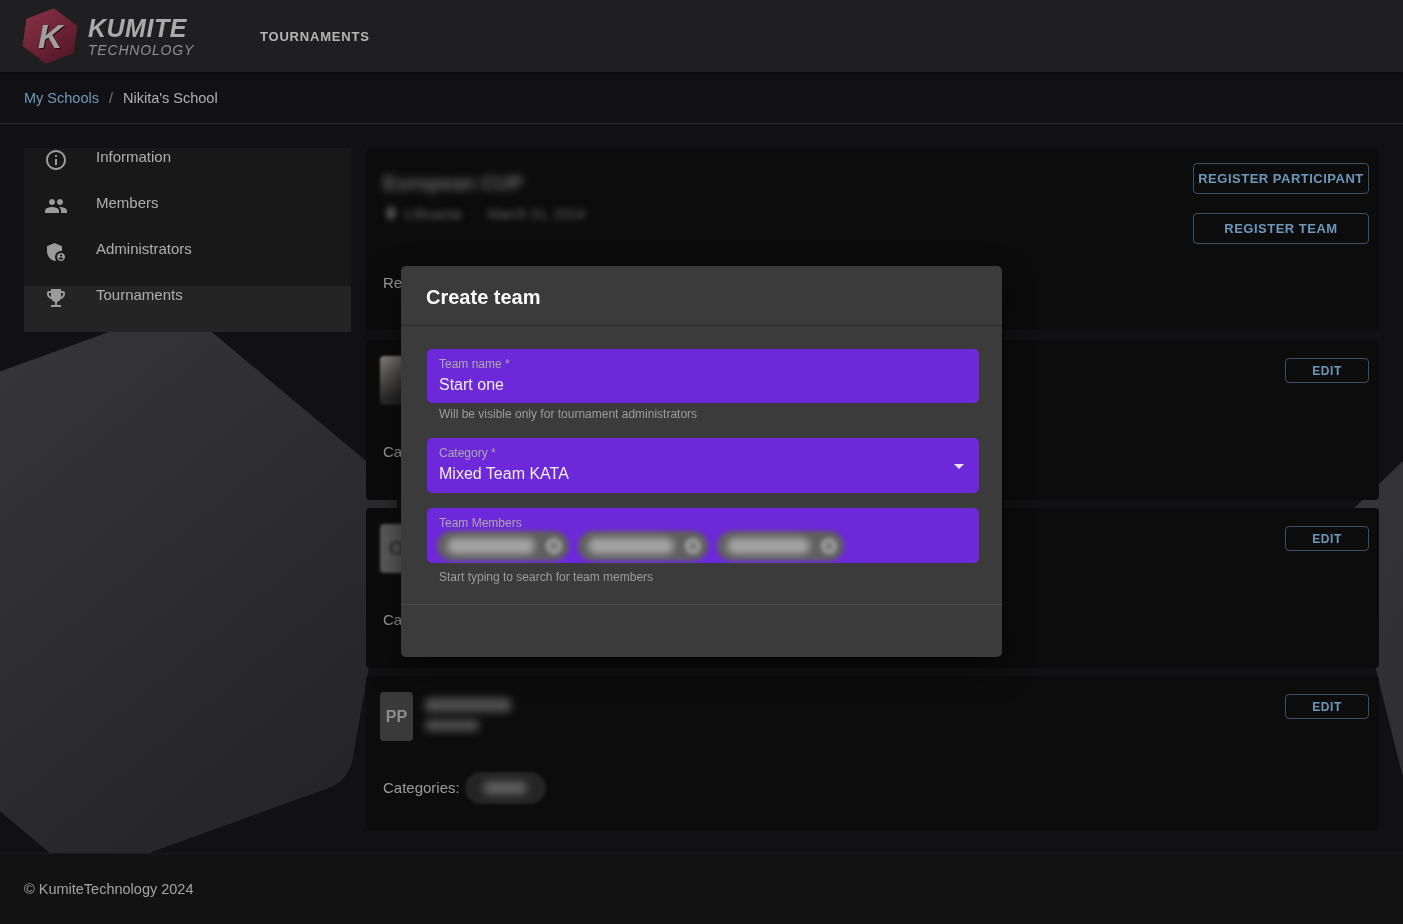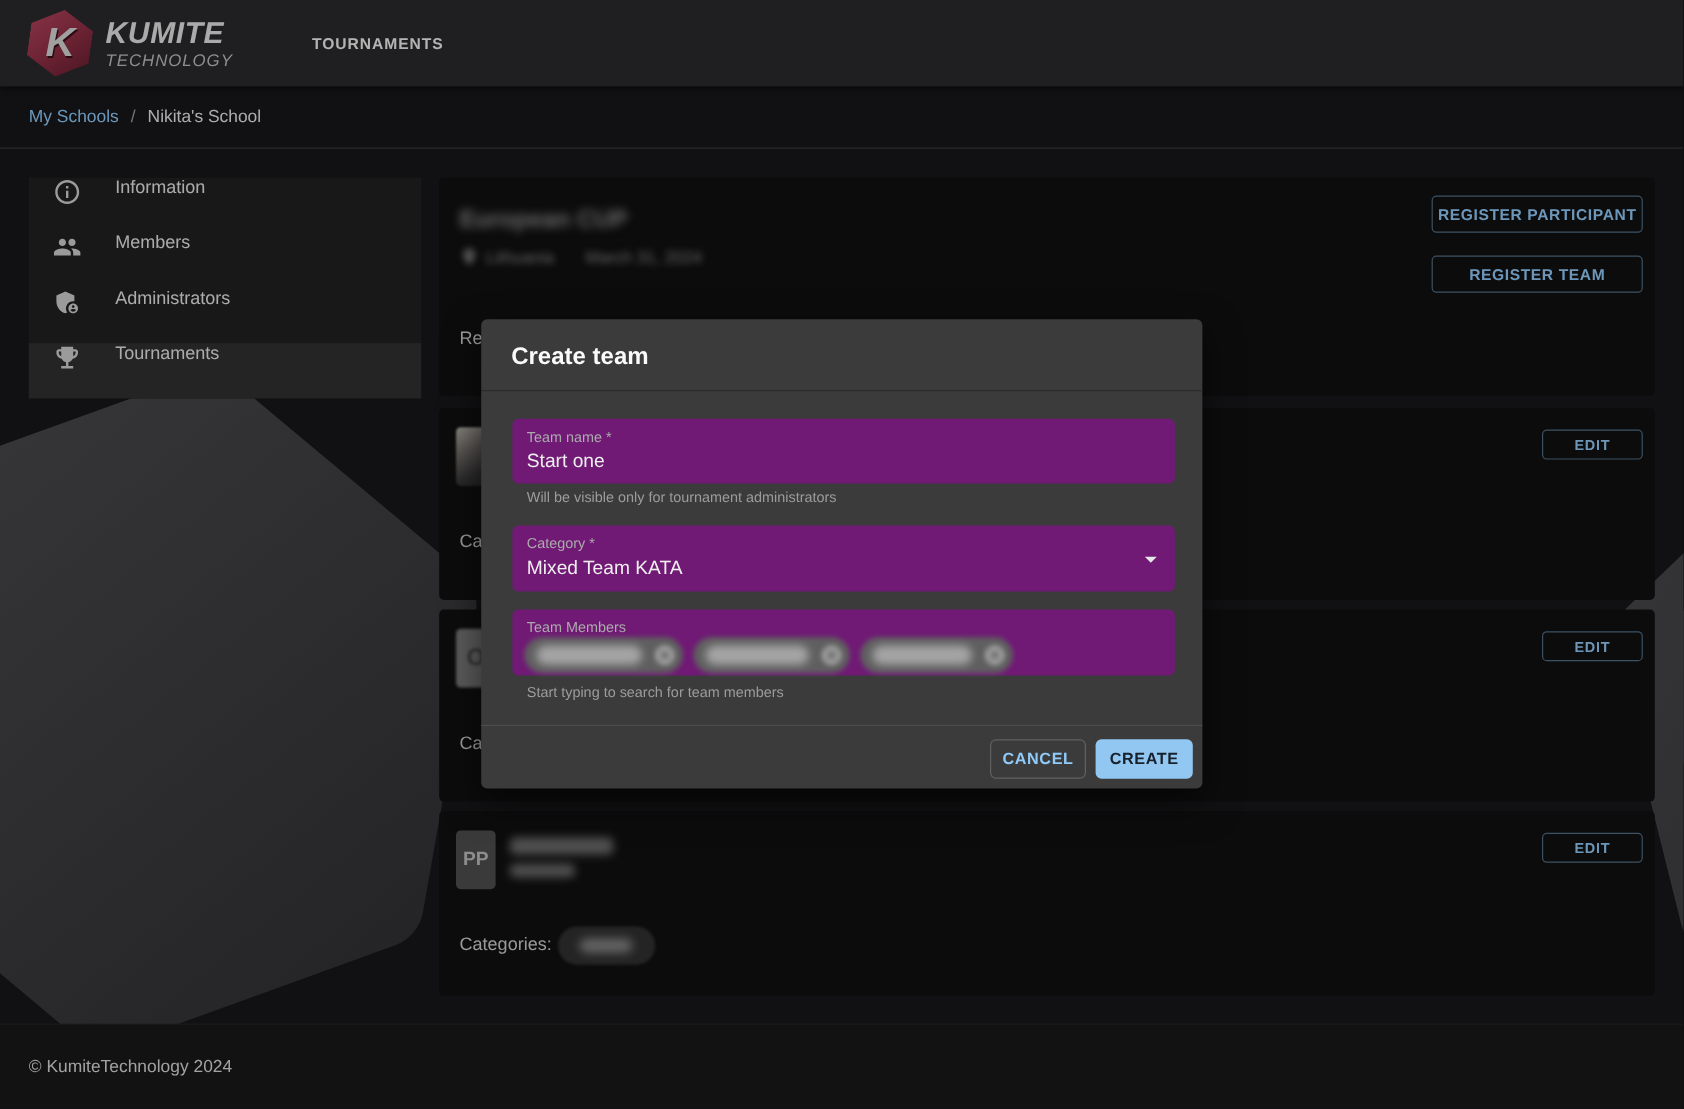--- a/index.html
+++ b/index.html
@@ -89,21 +89,21 @@
     display:flex; align-items:center; padding:0 24px; }
   .footer span { font-size:14.5px; color:#d9d9d9; }
 
   
   .backdrop { position:absolute; z-index:10; inset:0; background:rgba(0,0,0,.25); }
   .modal { position:absolute; z-index:11; left:401px; top:266px; width:601px; height:391px;
     background:#3b3b3c; border-radius:5px; box-shadow:0 12px 30px rgba(0,0,0,.55); }
   .m-title { position:absolute; left:25px; top:20px; font-size:20px; font-weight:600; color:#fafafa; }
   .m-divider-top { position:absolute; left:0; top:59px; width:100%; height:1px; background:#2c2c2c; }
   .m-divider-bottom { position:absolute; left:0; top:338px; width:100%; height:1px; background:#4c4c4c; }
-  .field { position:absolute; left:26px; width:552px; background:#701a75; border-radius:5px; cursor:text; }
+  .field { position:absolute; left:26px; width:552px; background:#6d28d9; border-radius:5px; cursor:text; }
   .f-teamname { top:83px; height:54px; }
   .f-category { top:172px; height:55px; cursor:pointer; }
   .f-members  { top:242px; height:55px; }
   .f-label { position:absolute; left:12px; top:8px; font-size:12px; color:#ababab; }
   .f-value { position:absolute; left:12px; top:27px; font-size:16px; color:#efefef; }
   .f-caret { position:absolute; right:8px; top:16px; width:24px; height:24px; fill:#e6e6e6; cursor:pointer; }
   .helper { position:absolute; left:38px; font-size:12px; color:#9c9c9c; }
   .h1 { top:141px; }
   .h2 { top:304px; }
   .chips { position:absolute; left:10px; top:23px; display:flex; gap:9px; }
@@ -277,19 +277,15 @@
         <div class="chip chip-3">
           <svg viewBox="0 0 24 24">
               <path d="M12 2C6.47 2 2 6.47 2 12s4.47 10 10 10 10-4.47 10-10S17.53 2 12 2zm5 13.59L15.59 17 12 13.41 8.41 17 7 15.59 10.59 12 7 8.41 8.41 7 12 10.59 15.59 7 17 8.41 13.41 12 17 15.59z"></path>
             </svg>
         </div>
       </div>
     </div>
     <div class="helper h2">Start typing to search for team members</div>
 
     <div class="m-divider-bottom"></div>
-    <div class="m-actions">
-      <button class="btn-cancel">CANCEL</button>
-      <button class="btn-create">CREATE</button>
-    </div>
   </div>
 
 </div>
 
 </body></html>

